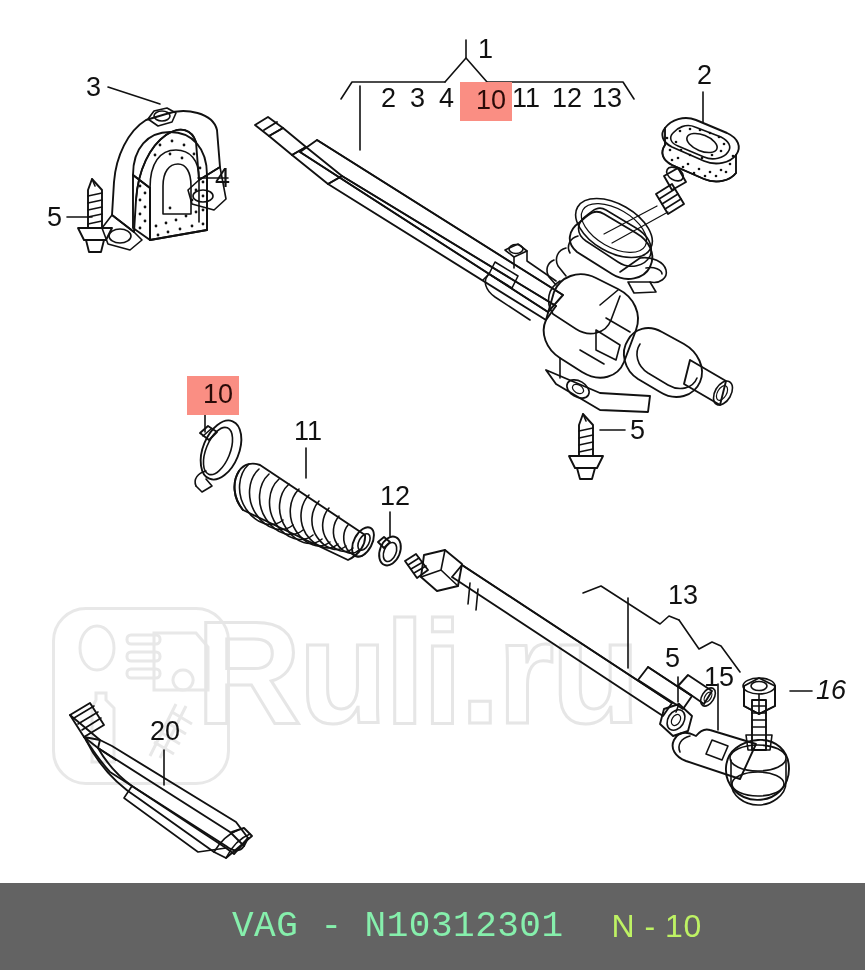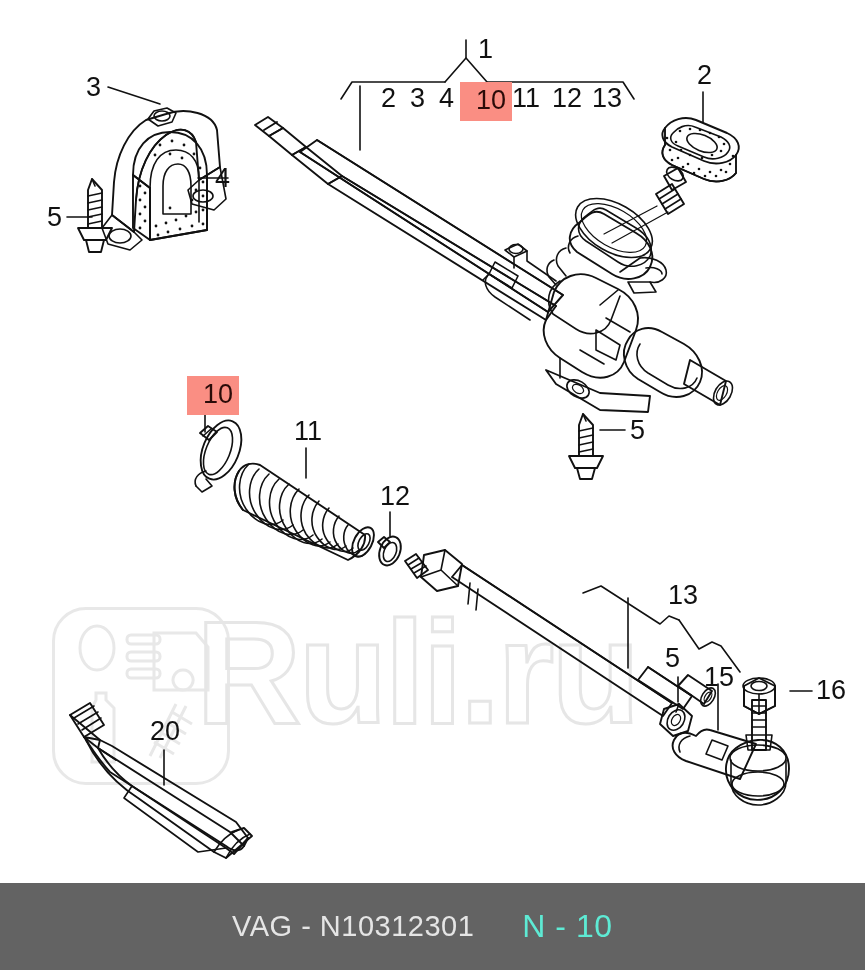--- a/index.html
+++ b/index.html
@@ -43,25 +43,25 @@
     white-space:nowrap;
   }
 
   
   #footer{
     position:absolute;left:0;top:883px;width:865px;height:87px;
     background:#636363;
     display:flex;align-items:center;
   }
   #footer .ft-a{
-    color:#e5e5e5;font-size:29px;font-family:Liberation Sans, sans-serif;
+    color:#86efac;font-size:36px;font-family:Liberation Mono, monospace;
     margin-left:232px;letter-spacing:.5px;
   }
   #footer .ft-b{
-    color:#5eead4;font-size:32px;font-family:"Liberation Sans", sans-serif;
+    color:#bef264;font-size:32px;font-family:"Liberation Sans", sans-serif;
     margin-left:48px;letter-spacing:.5px;
   }
 
   svg.art{position:absolute;left:0;top:0;width:865px;height:883px;}
   svg.art line, svg.art path, svg.art polyline, svg.art ellipse,
   svg.art circle, svg.art polygon, svg.art rect{vector-effect:non-scaling-stroke;}
   .ln{stroke:#111;stroke-width:1.6;fill:none;stroke-linecap:round;stroke-linejoin:round;}
   .ln2{stroke:#111;stroke-width:1.9;fill:none;stroke-linecap:round;stroke-linejoin:round;}
   .lnT{stroke:#111;stroke-width:1.2;fill:none;stroke-linecap:round;stroke-linejoin:round;}
   .dot{fill:#111;}
@@ -417,21 +417,21 @@
   <div class="lbl" style="left:47px;top:204px;">5</div>
   <div class="lbl" style="left:697px;top:62px;">2</div>
   <div class="lbl" style="left:630px;top:417px;">5</div>
 
   <div class="hl" style="left:187px;top:376px;">10</div>
   <div class="lbl" style="left:294px;top:418px;">11</div>
   <div class="lbl" style="left:380px;top:483px;">12</div>
   <div class="lbl" style="left:668px;top:582px;">13</div>
   <div class="lbl" style="left:665px;top:645px;">5</div>
   <div class="lbl" style="left:704px;top:664px;">15</div>
-  <div class="lbl" style="left:816px;top:677px;">16</div>
+  <div class="lbl" style="left:816px;top:677px;font-style:italic;">16</div>
   <div class="lbl" style="left:150px;top:718px;text-align:right;">20</div>
 
   <div id="footer">
     <span class="ft-a">VAG - N10312301</span>
     <span class="ft-b">N - 10</span>
   </div>
 
 </div>
 
 </body></html>

